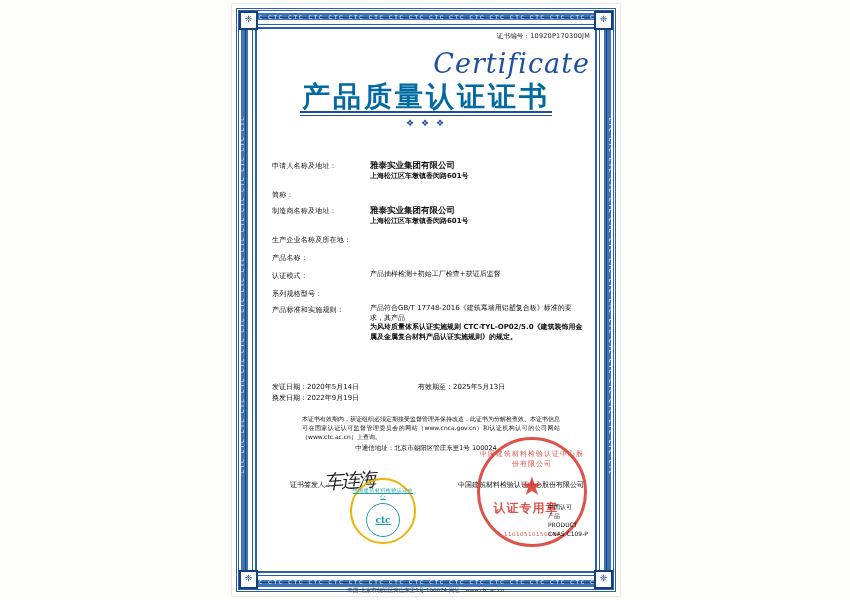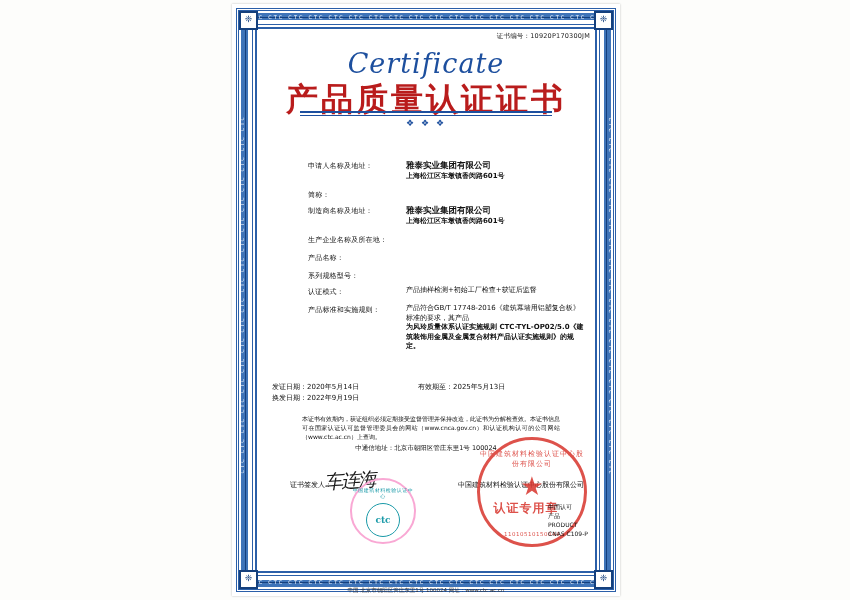--- a/index.html
+++ b/index.html
@@ -76,33 +76,33 @@
     position:absolute;left:30px;top:28px;right:30px;bottom:28px;
     font-size:7px;color:#111;
   }
   .cert-no{
     position:absolute;right:0;top:0;
     font-size:6.5px;color:#222;
     letter-spacing:.2px;
   }
   .script-title{
     position:absolute;left:0;right:0;top:16px;
-    text-align:center;
+    text-align:right;
     font-family:"DejaVu Serif","Liberation Serif",serif;
     font-style:italic;
     font-size:27px;
     color:#1d4f9e;
     letter-spacing:1px;
   }
   .main-title{
     position:absolute;left:0;right:0;top:46px;
     text-align:center;
-    font-size:32px;
+    font-size:28px;
     font-weight:bold;
-    color:#b91c1c;
+    color:#0369a1;
     letter-spacing:3px;
     font-family:"DejaVu Sans",sans-serif;
   }
   .rule{
     position:absolute;left:38px;right:38px;top:79px;
     border-top:2px solid #1d4f9e;
   }
   .rule2{
     position:absolute;left:38px;right:38px;top:83px;
     border-top:1px solid #1d4f9e;
@@ -126,21 +126,20 @@
     margin-bottom:5px;
   }
   .row .label{
     width:98px;
     flex:0 0 98px;
     font-size:7px;
     color:#111;
     line-height:10px;
     padding-top:1px;
     letter-spacing:.2px;
-    margin-left:36px;
   }
   .row .value{
     flex:1;
     font-size:8.5px;
     color:#111;
     line-height:11px;
     font-weight:bold;
   }
   .row .value.small{
     font-size:7px;
@@ -212,22 +211,22 @@
   }
   .seal .seal-bot{
     position:absolute;left:0;right:0;bottom:7px;
     text-align:center;font-size:5.5px;letter-spacing:.5px;
   }
 
   
   .logo-ctc{
     position:absolute;left:88px;bottom:24px;
     width:62px;height:62px;
-    border:2px solid #f9a8d4;border-radius:50%;
-    color:#1a9aa8;text-align:center;
+    border:2px solid #eab308;border-radius:50%;
+    color:#1a9aa8;text-align:center;text-decoration:underline;
   }
   .logo-ctc .t{font-size:5px;margin-top:7px;letter-spacing:.5px;}
   .logo-ctc .ring{
     margin:4px auto 0;width:32px;height:32px;border:1px solid #1a9aa8;border-radius:50%;
     font-size:9px;line-height:32px;font-weight:bold;font-family:"DejaVu Serif",serif;
   }
   .logo-cnas{
     position:absolute;left:198px;bottom:30px;
     color:#0b4f9c;
   }
@@ -307,28 +306,28 @@
         </div>
 
         <div class="row tall">
           <div class="label">生产企业名称及所在地：</div>
         </div>
 
         <div class="row tall">
           <div class="label">产品名称：</div>
         </div>
 
+        <div class="row tall">
+          <div class="label">认证模式：</div>
+          <div class="value small">产品抽样检测+初始工厂检查+获证后监督</div>
+        </div>
+
         <div class="row">
           <div class="label">系列规格型号：</div>
           <div class="value"></div>
-        </div>
-
-        <div class="row tall">
-          <div class="label">认证模式：</div>
-          <div class="value small">产品抽样检测+初始工厂检查+获证后监督</div>
         </div>
 
         <div class="row tall">
           <div class="label">产品标准和实施规则：</div>
           <div class="value small">
             <span>产品符合GB/T 17748-2016《建筑幕墙用铝塑复合板》标准的要求，其产品</span>
             <span class="sub">为风玲质量体系认证实施规则 CTC-TYL-OP02/5.0《建筑装饰用金属及金属复合材料产品认证实施规则》的规定。</span>
           </div>
         </div>
 

